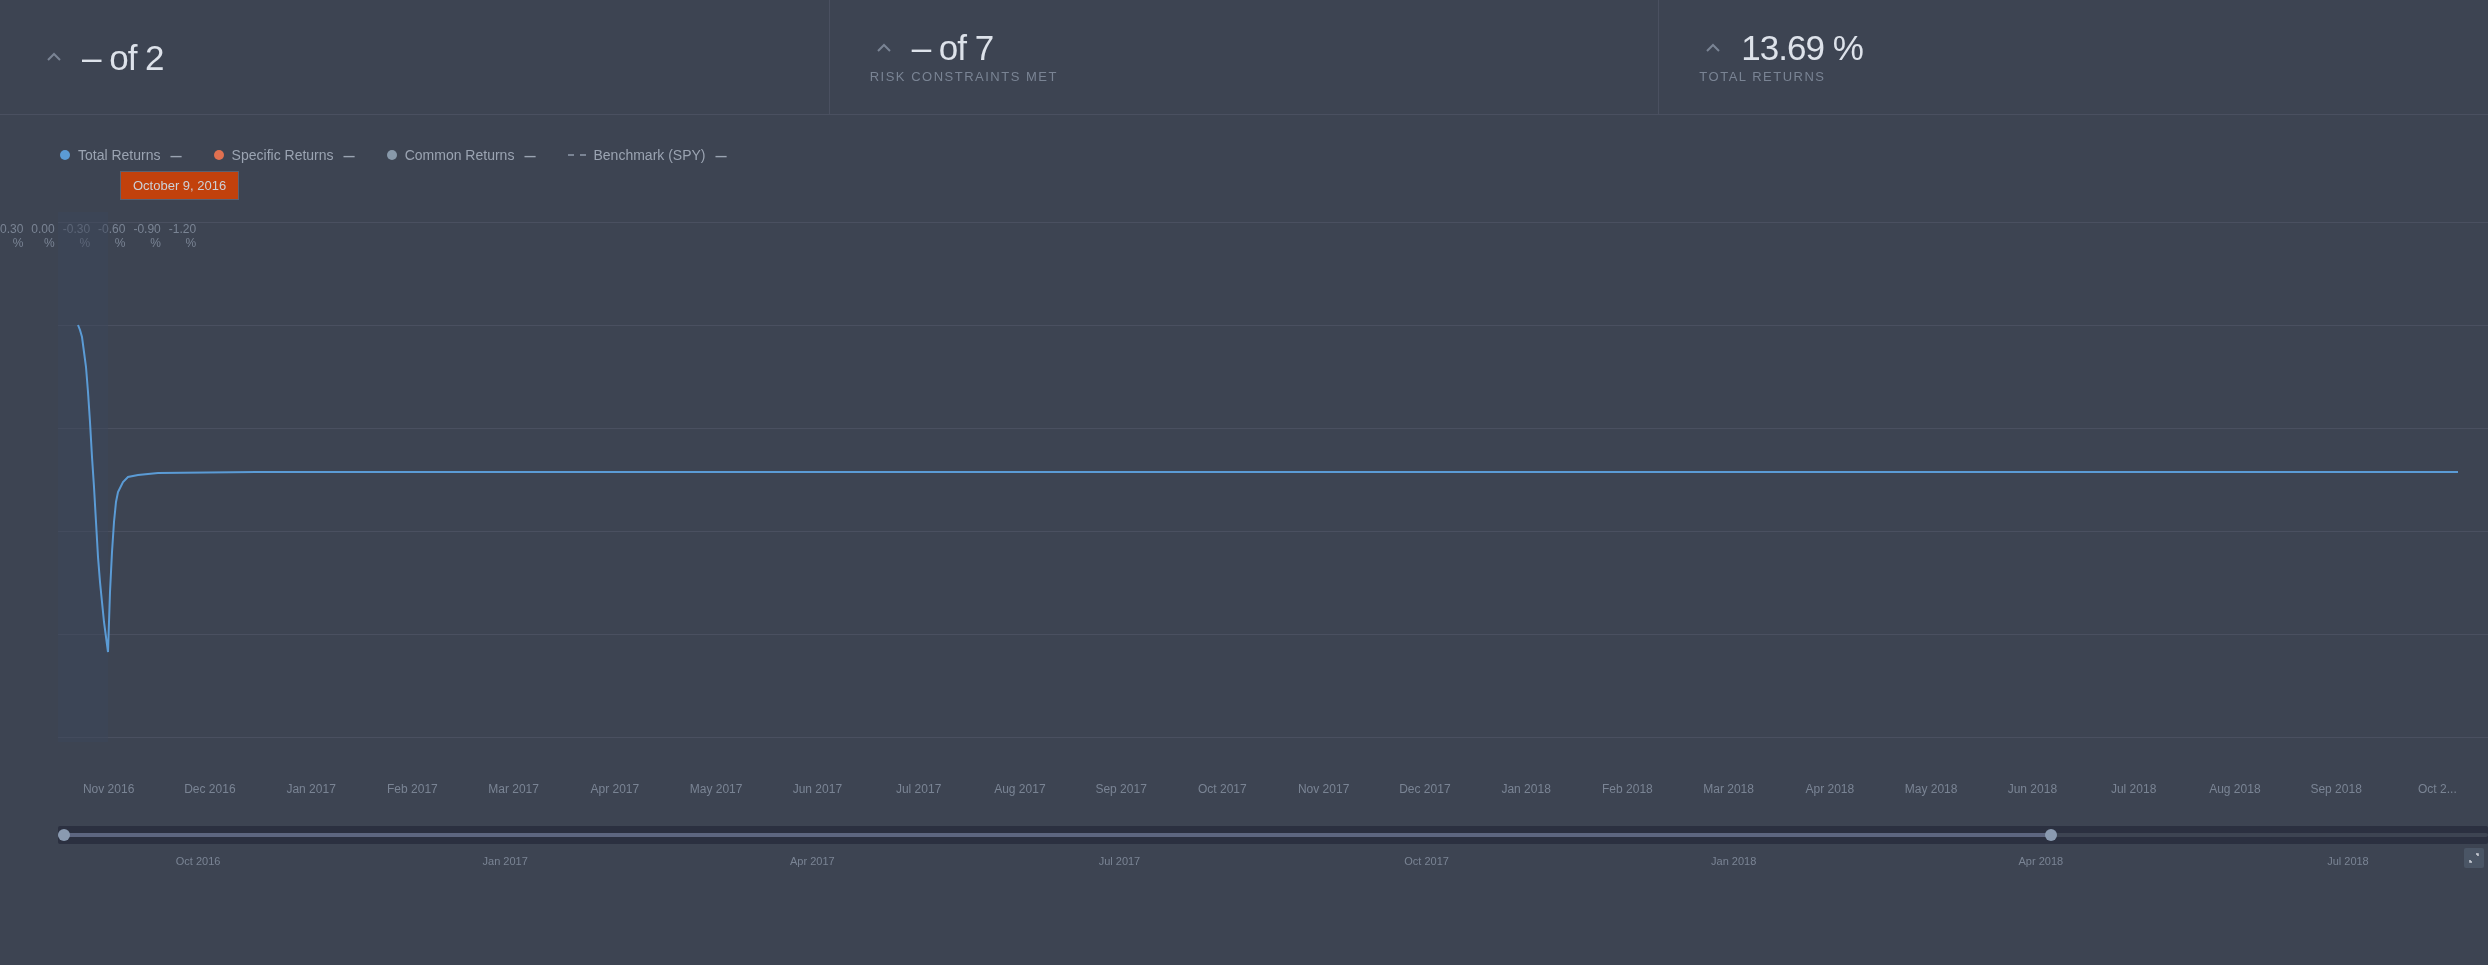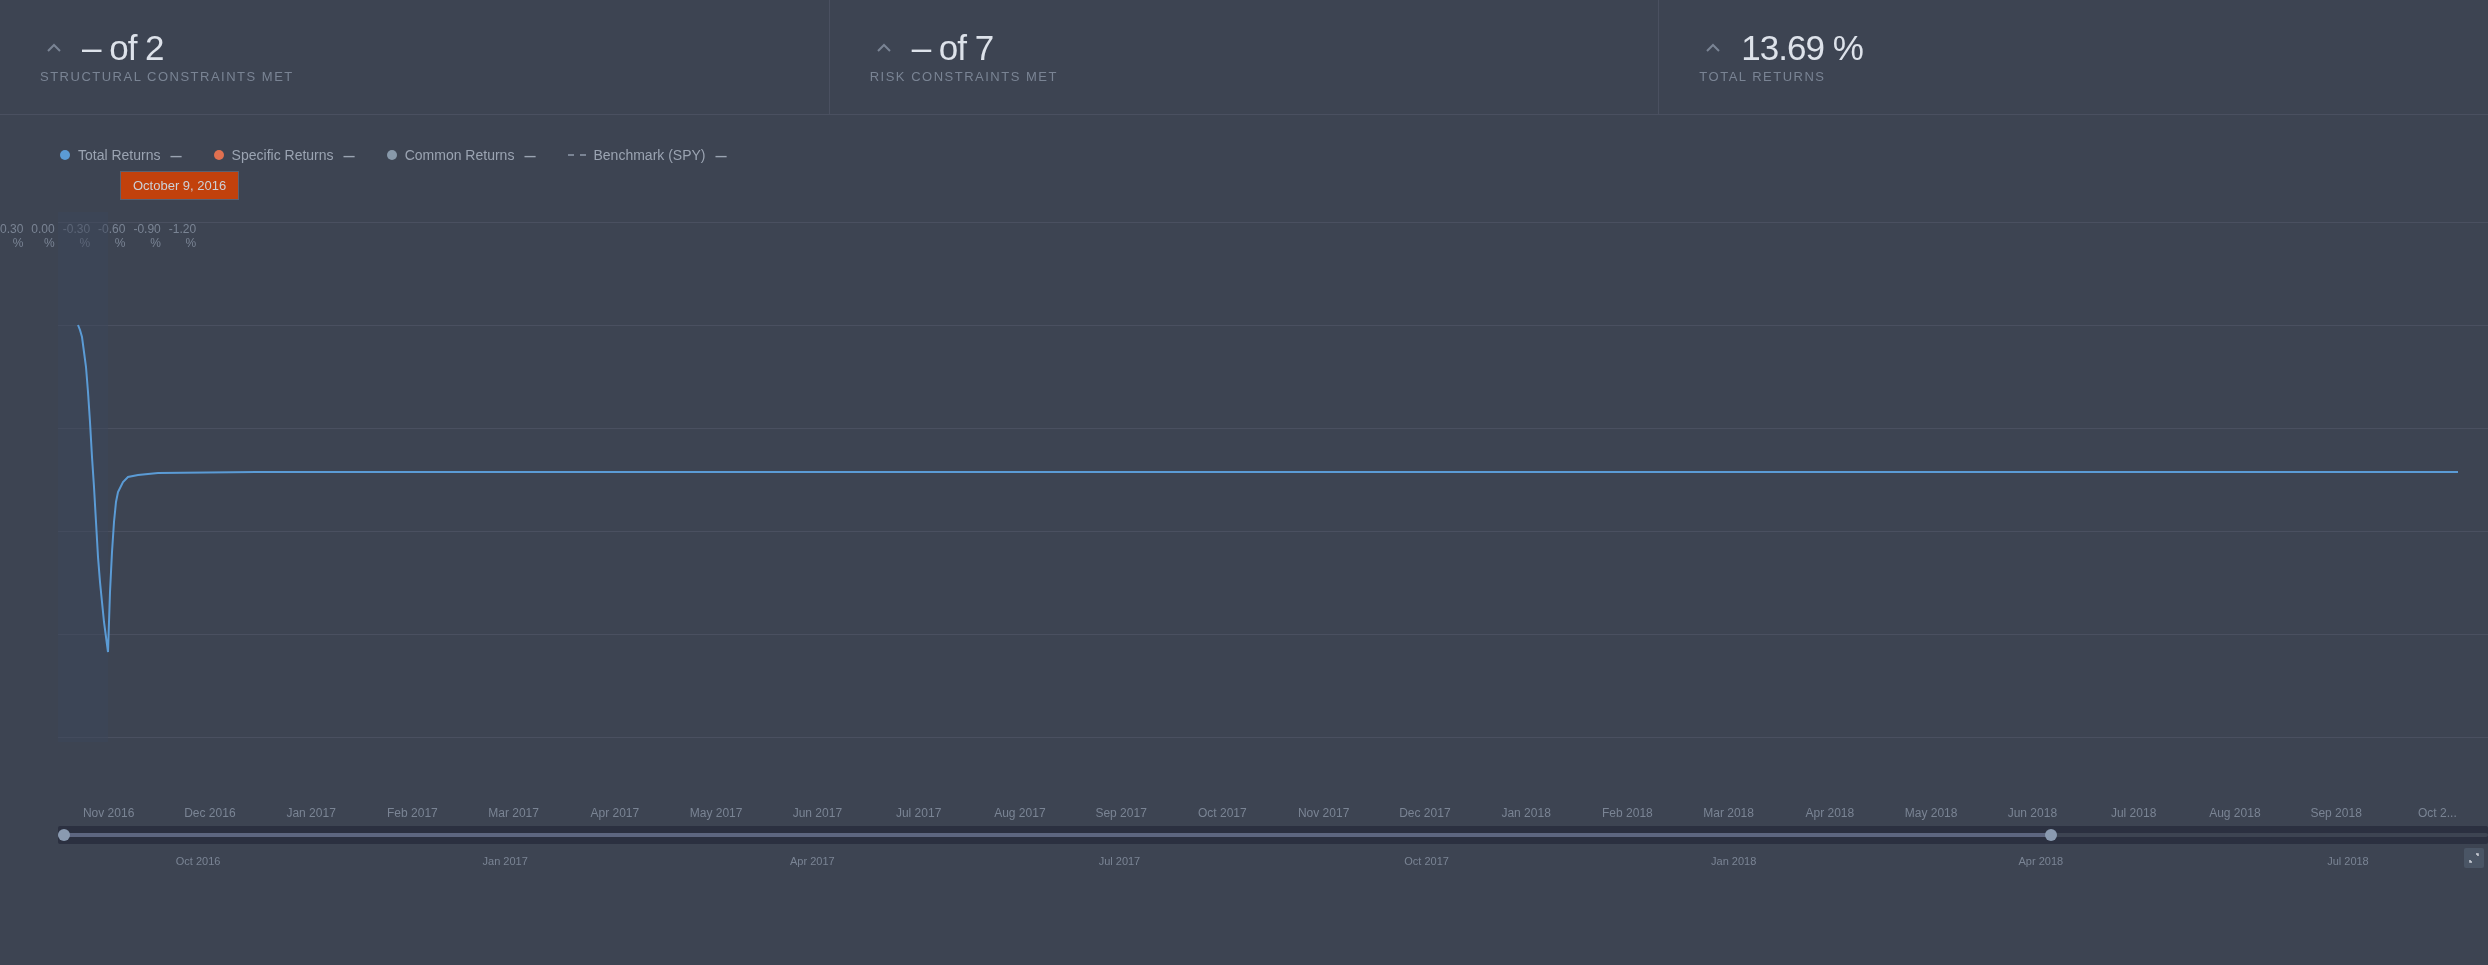--- a/index.html
+++ b/index.html
@@ -157,23 +157,23 @@
       left: 0;
       right: 0;
       height: 1px;
       background: #4a5060;
     }
 
     .x-axis {
       position: absolute;
       left: 58px;
       right: 0;
-      bottom: 52px;
-      display: flex;
-      align-items: flex-end;
+      bottom: 60px;
+      display: flex;
+      align-items: flex-start;
       height: 30px;
       margin-top: 20px;
     }
 
     .x-label {
       font-size: 12px;
       color: #7a8494;
       text-align: center;
       flex: 1;
     }
@@ -185,21 +185,20 @@
 <div class="top-bar">
   <div class="top-metric">
     <div class="metric-row">
       <div class="metric-icon">
         <svg viewBox="0 0 24 24">
           <polyline points="18 15 12 9 6 15"></polyline>
         </svg>
       </div>
       <div class="metric-value">– of 2</div>
     </div>
-    <div class="metric-label">STRUCTURAL CONSTRAINTS MET</div>
   </div>
 
   <div class="top-metric">
     <div class="metric-row">
       <div class="metric-icon">
         <svg viewBox="0 0 24 24">
           <polyline points="18 15 12 9 6 15"></polyline>
         </svg>
       </div>
       <div class="metric-value">– of 7</div>

